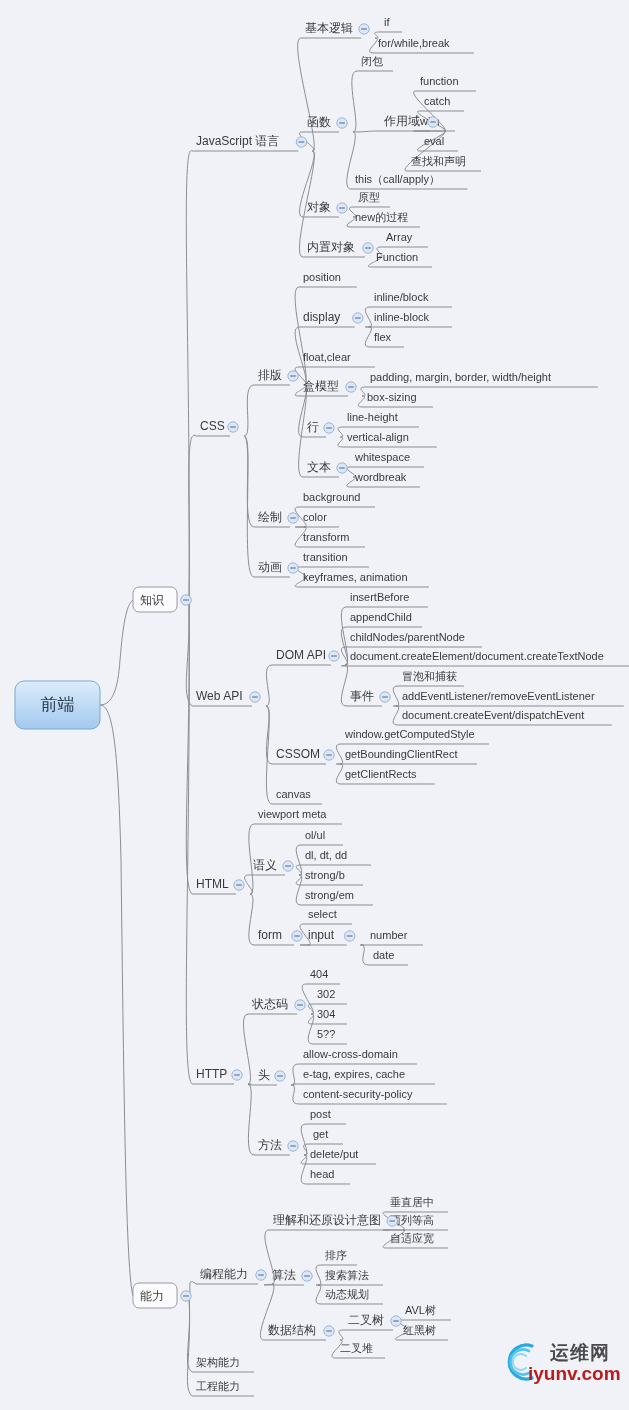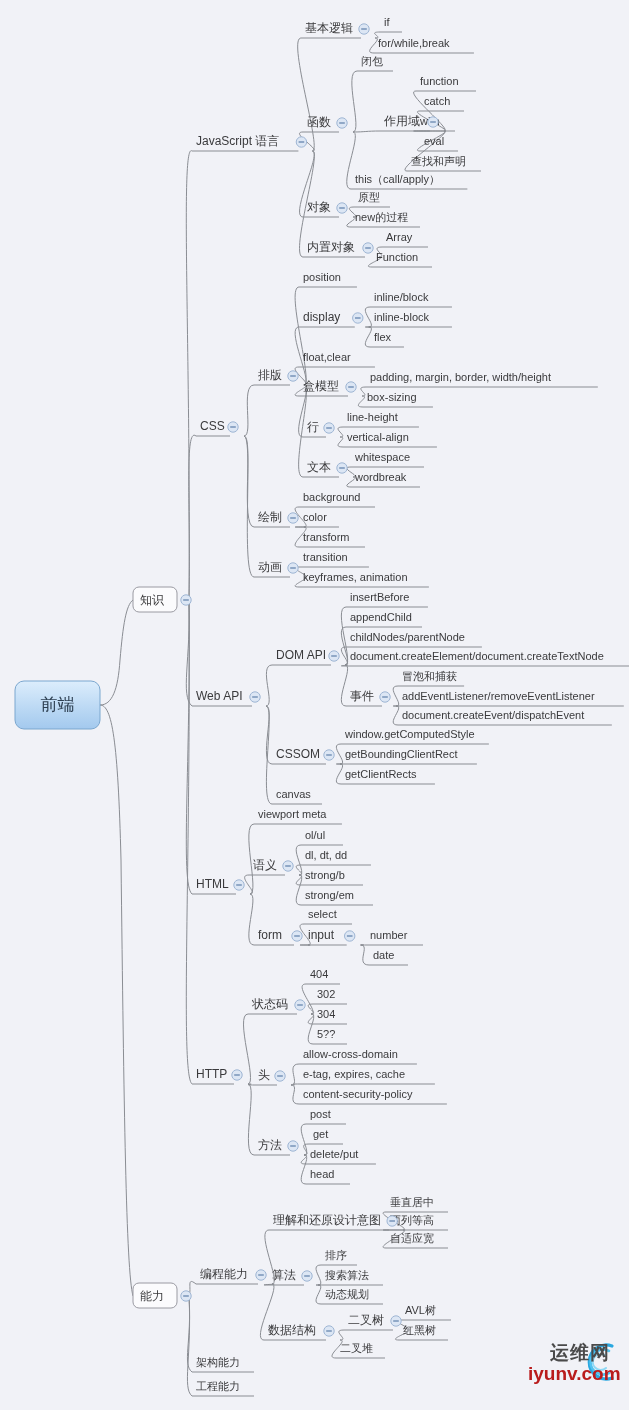--- a/index.html
+++ b/index.html
@@ -26,21 +26,20 @@
   .rootbox{
     fill:url(#rootgrad);stroke:#7ba7cf;stroke-width:1;
   }
   .midbox{fill:#fbfbfd;stroke:#9a9aa2;stroke-width:1;}
   .toggle-circle{fill:#dce6f4;stroke:#9fb6d4;stroke-width:1;}
   .toggle-minus{stroke:#5d7ea8;stroke-width:1.2;}
   
   #watermark{
     position:absolute;left:498px;top:1336px;width:126px;height:62px;
     pointer-events:none;
-    text-align:right;
   }
   #wm-text-top{
     position:absolute;left:52px;top:4px;
     font-size:19px;color:#4a4a4a;letter-spacing:1px;
     font-family:"DejaVu Sans","Liberation Sans",sans-serif;
     font-weight:600;
   }
   #wm-text-bottom{
     position:absolute;left:30px;top:27px;
     font-size:19px;color:#b91c1c;font-weight:700;

